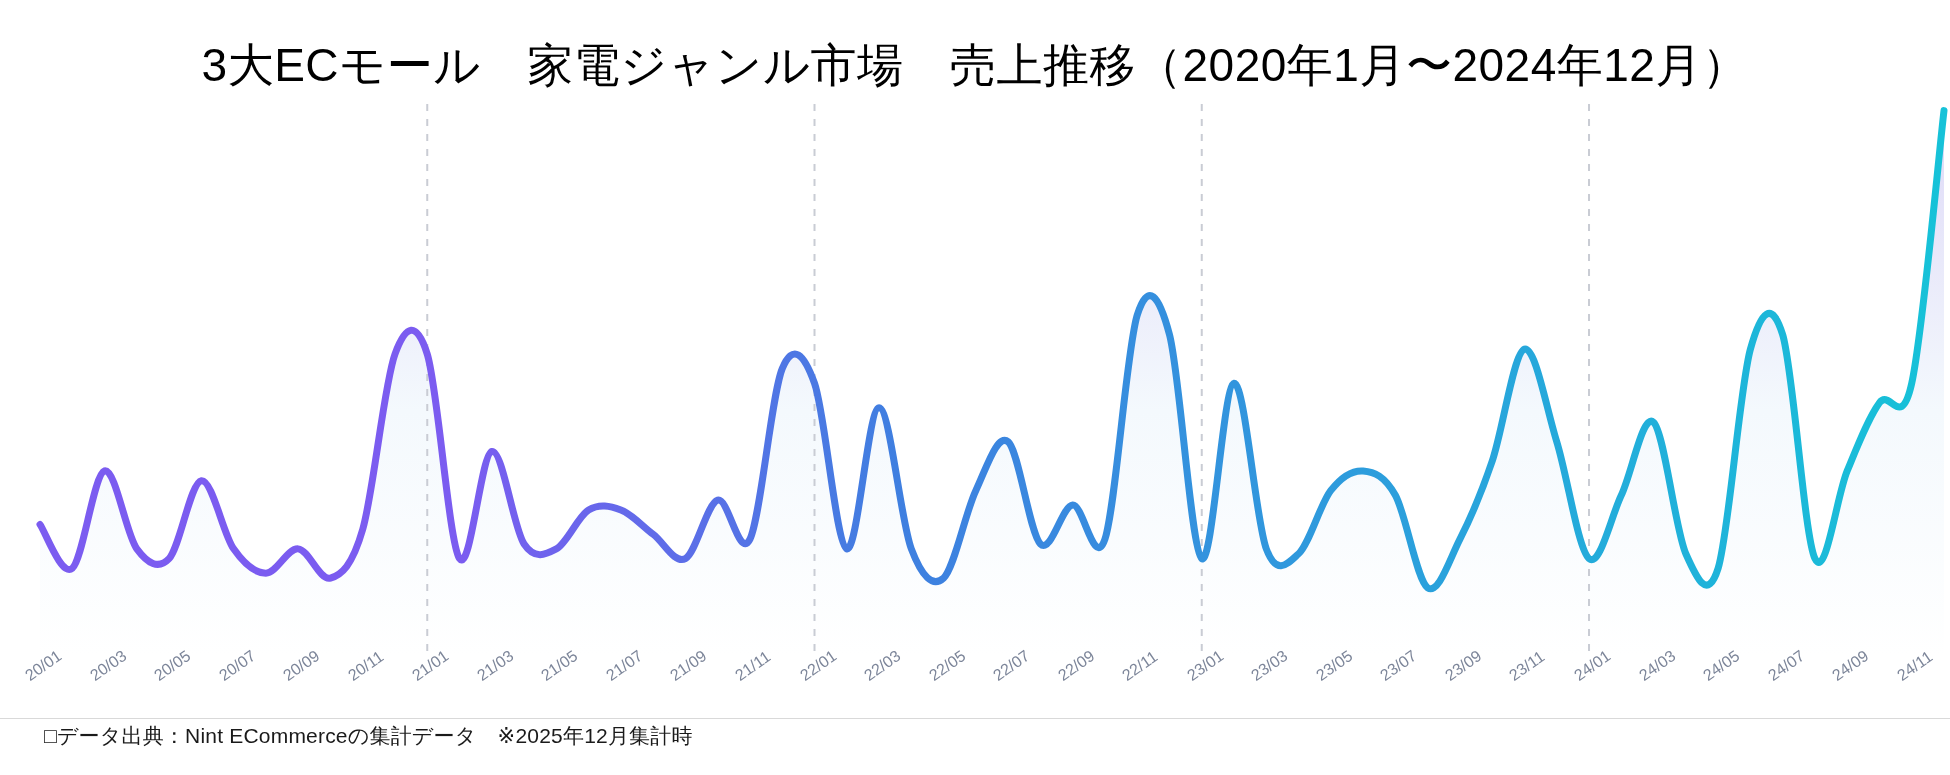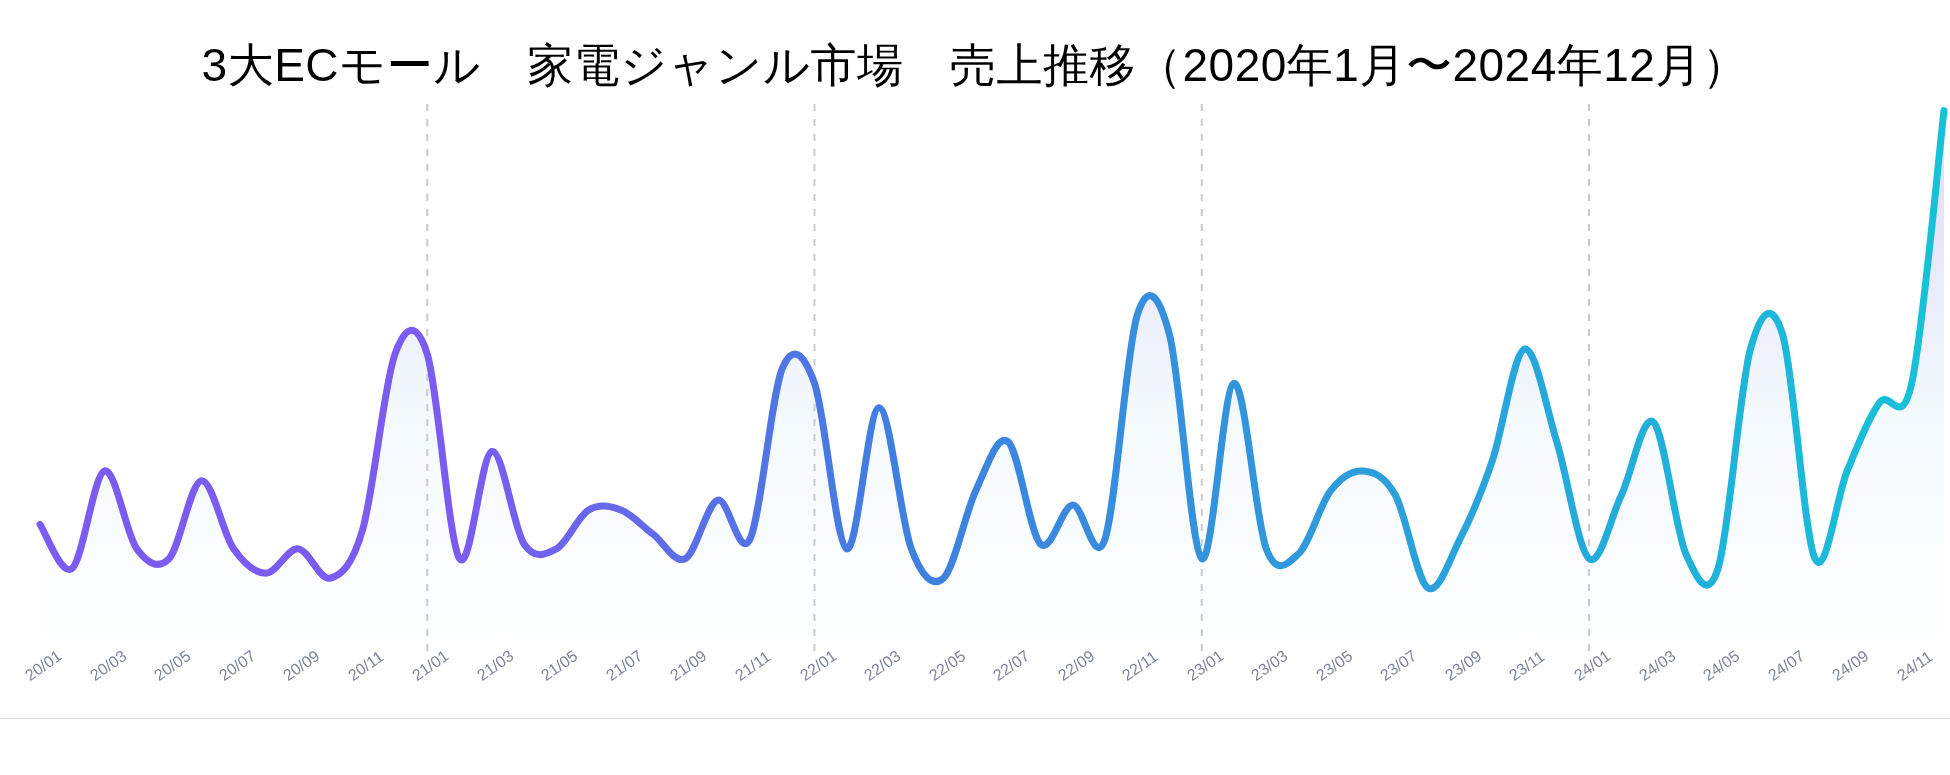--- a/index.html
+++ b/index.html
@@ -158,14 +158,15 @@
         <div class="xtick" style="left: 1571.02px; top: 670px;">24/01</div>
         <div class="xtick" style="left: 1635.56px; top: 670px;">24/03</div>
         <div class="xtick" style="left: 1700.1px; top: 670px;">24/05</div>
         <div class="xtick" style="left: 1764.64px; top: 670px;">24/07</div>
         <div class="xtick" style="left: 1829.19px; top: 670px;">24/09</div>
         <div class="xtick" style="left: 1893.73px; top: 670px;">24/11</div>
       </div>
   </div>
 
   <div class="footer-rule"></div>
+  <div class="footer-note">□データ出典：Nint ECommerceの集計データ　※2025年12月集計時</div>
 
 </div>
 
 </body></html>

